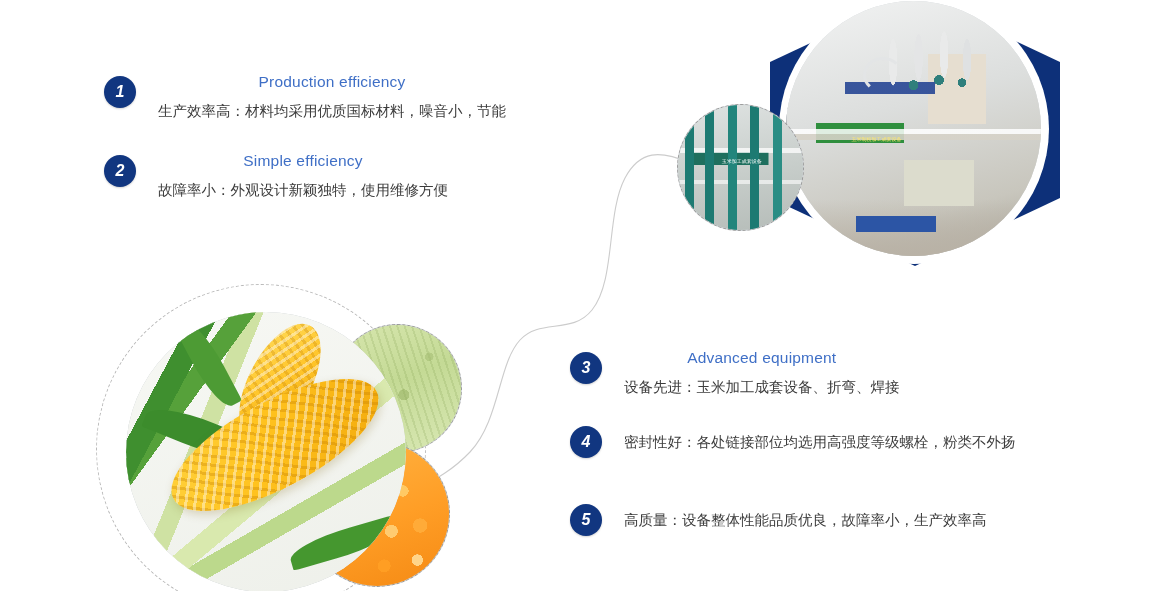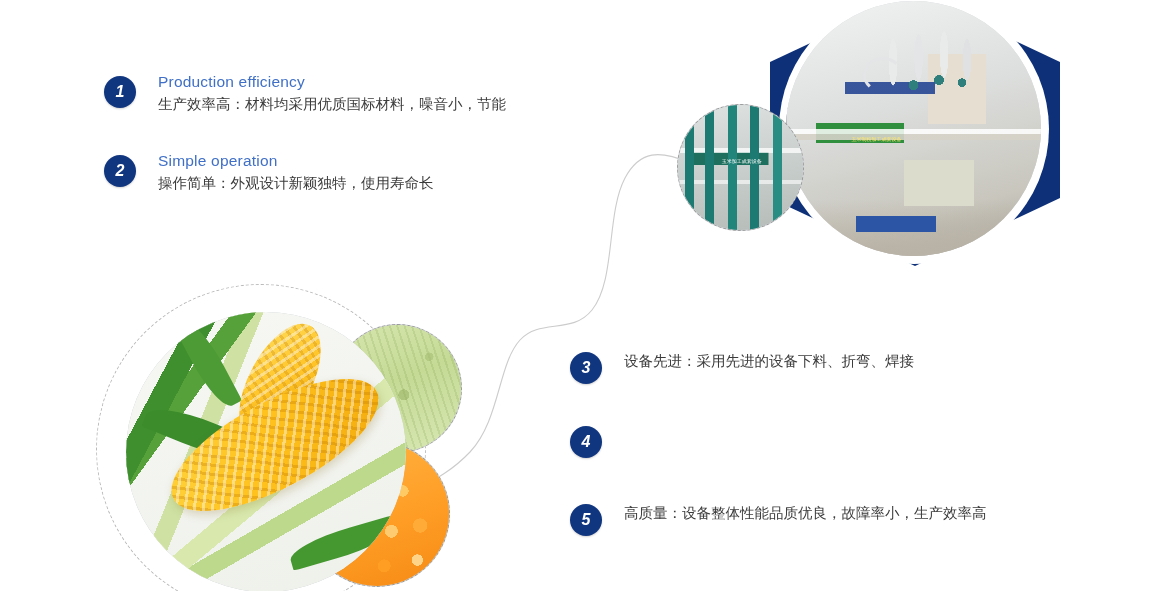--- a/index.html
+++ b/index.html
@@ -20,33 +20,33 @@
     color:#fff;
     font-style:italic;
     font-weight:bold;
     font-size:16px;
     line-height:32px;
     text-align:center;
     flex:0 0 32px;
     box-shadow:0 1px 2px rgba(0,0,0,.18);
     user-select:none;
   }
-  .ftext{margin-left:22px;margin-top:-4px;}
+  .ftext{margin-left:22px;margin-top:-4px;text-align:center;}
   .fen{
     color:#3f6fc6;
     font-size:15.5px;
     line-height:19px;
     letter-spacing:.2px;
     white-space:nowrap;
   }
   .fcn{
     color:#3c3c3c;
     font-size:14.5px;
     line-height:22px;
-    margin-top:2px;
+    margin-top:9px;
     white-space:nowrap;
   }
 
   
   .hex{
     position:absolute;
     background:#0d3079;
     clip-path:polygon(50% 0%,100% 25%,100% 75%,50% 100%,0% 75%,0% 25%);
   }
   .ring{
@@ -248,35 +248,37 @@
     <div class="badge">1</div>
     <div class="ftext">
       <div class="fen">Production efficiency</div>
       <div class="fcn">生产效率高：材料均采用优质国标材料，噪音小，节能</div>
     </div>
   </div>
 
   <div class="feature" style="left:104px;top:155px;">
     <div class="badge">2</div>
     <div class="ftext">
-      <div class="fen">Simple operation</div>
-      <div class="fcn">操作简单：外观设计新颖独特，使用寿命长</div>
+      <div class="fen">Simple efficiency</div>
+      <div class="fcn">故障率小：外观设计新颖独特，使用维修方便</div>
     </div>
   </div>
 
   <div class="feature" style="left:570px;top:352px;">
     <div class="badge">3</div>
     <div class="ftext">
-      <div class="fcn">设备先进：采用先进的设备下料、折弯、焊接</div>
+      <div class="fen">Advanced equipment</div>
+      <div class="fcn">设备先进：玉米加工成套设备、折弯、焊接</div>
     </div>
   </div>
 
   <div class="feature" style="left:570px;top:426px;">
     <div class="badge">4</div>
     <div class="ftext">
+      <div class="fcn">密封性好：各处链接部位均选用高强度等级螺栓，粉类不外扬</div>
     </div>
   </div>
 
   <div class="feature" style="left:570px;top:504px;">
     <div class="badge">5</div>
     <div class="ftext">
       <div class="fcn">高质量：设备整体性能品质优良，故障率小，生产效率高</div>
     </div>
   </div>
 

